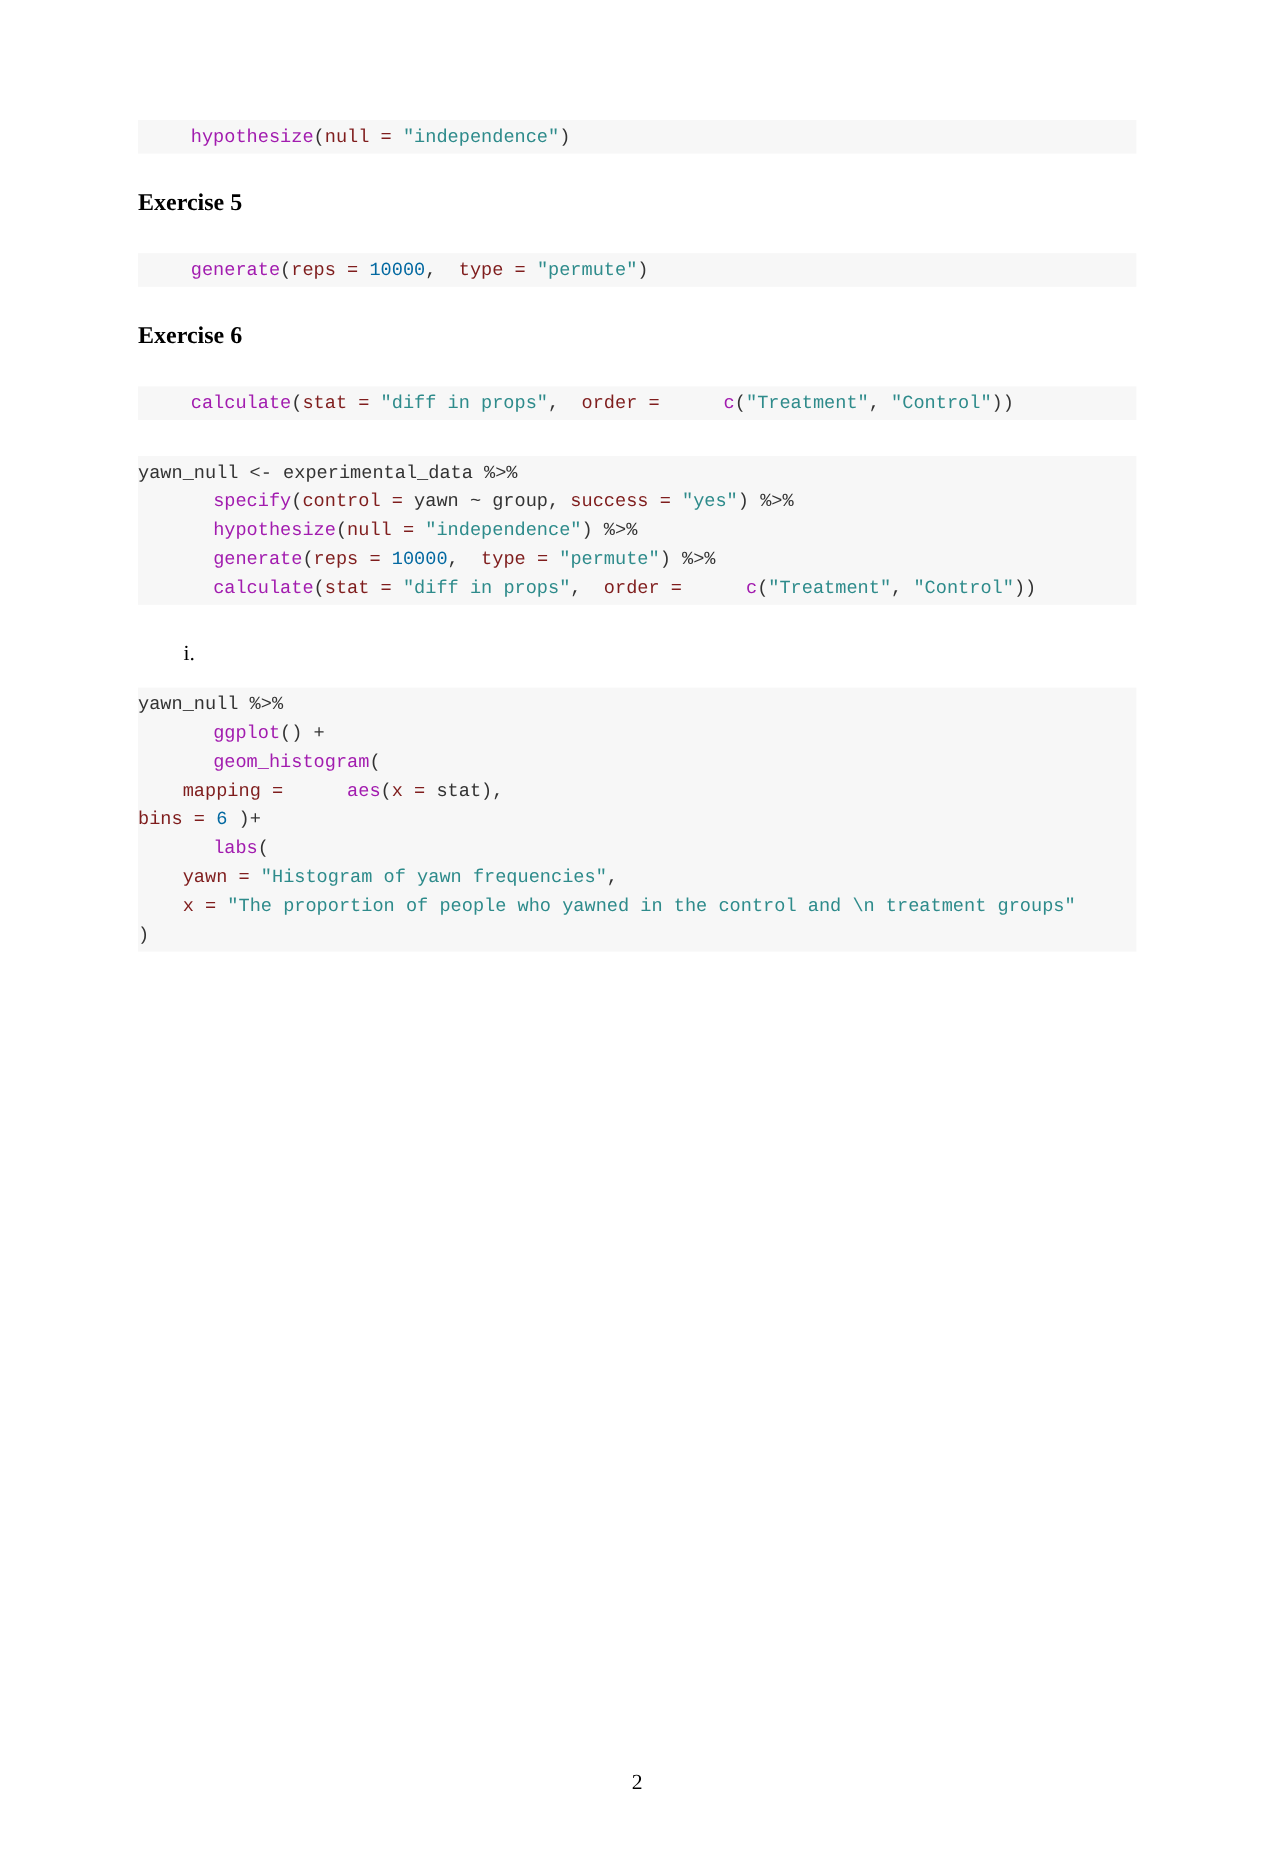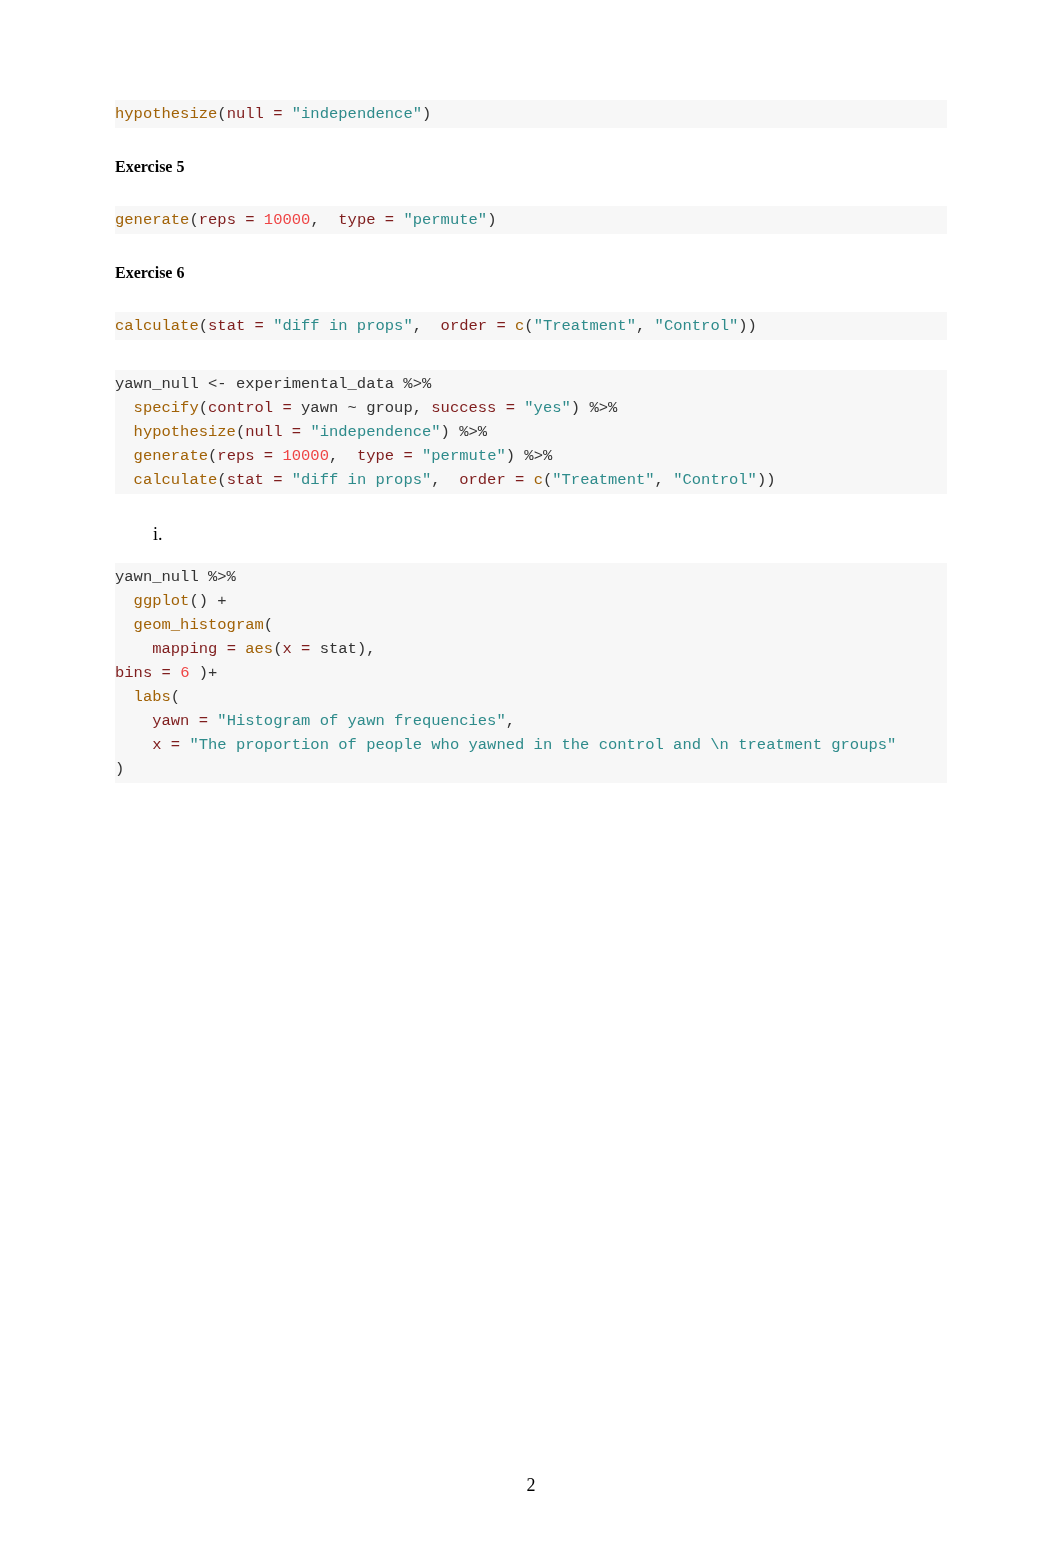--- a/index.html
+++ b/index.html
@@ -19,30 +19,30 @@
   .code-block {
     background: #f7f7f7;
     font-family: "Menlo", "Consolas", "Courier New", monospace;
     font-size: 15.5px;
     line-height: 1.55;
     padding: 2px 0;
     margin: 0 0 30px 0;
     white-space: pre;
     color: #333333;
   }
-  .code-block .fn { color: #a16207; }
+  .code-block .fn { color: #a21caf; margin-left: 44px; }
   .code-block .arg { color: #7f1d1d; }
   .code-block .str { color: #2e8b8b; }
   .code-block .op { color: #333333; }
-  .code-block .num { color: #ef4444; }
+  .code-block .num { color: #0369a1; }
   .code-block .assign { color: #333333; }
   .heading {
     font-family: "Times New Roman", Times, serif;
     font-weight: bold;
-    font-size: 16px;
+    font-size: 20px;
     margin: 30px 0 30px 0;
   }
   .roman-item {
     font-family: "Times New Roman", Times, serif;
     font-size: 18px;
     margin: 18px 0 18px 38px;
   }
   .page-number {
     position: absolute;
     bottom: 60px;

